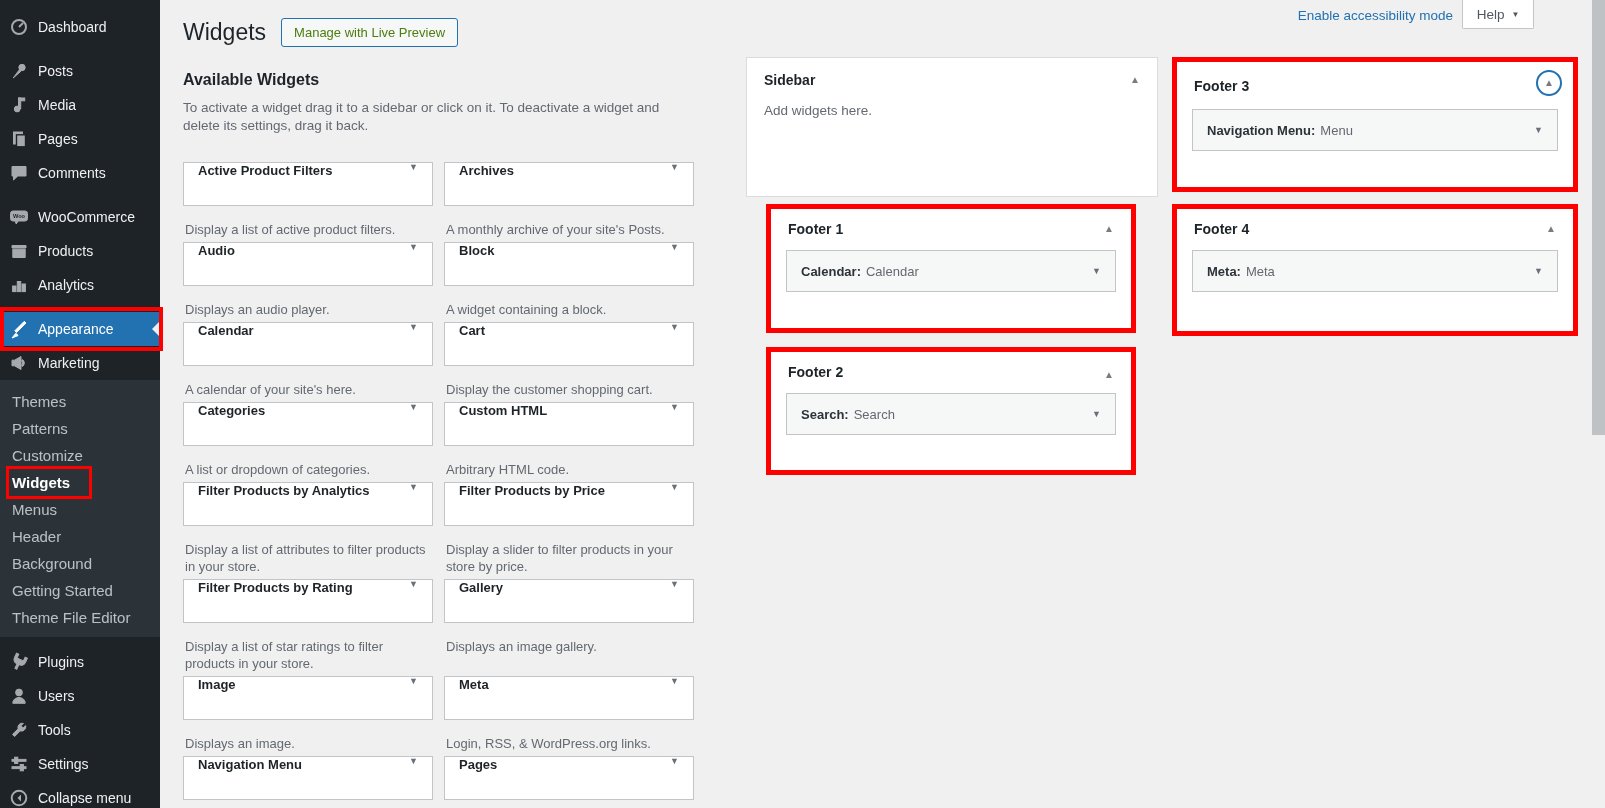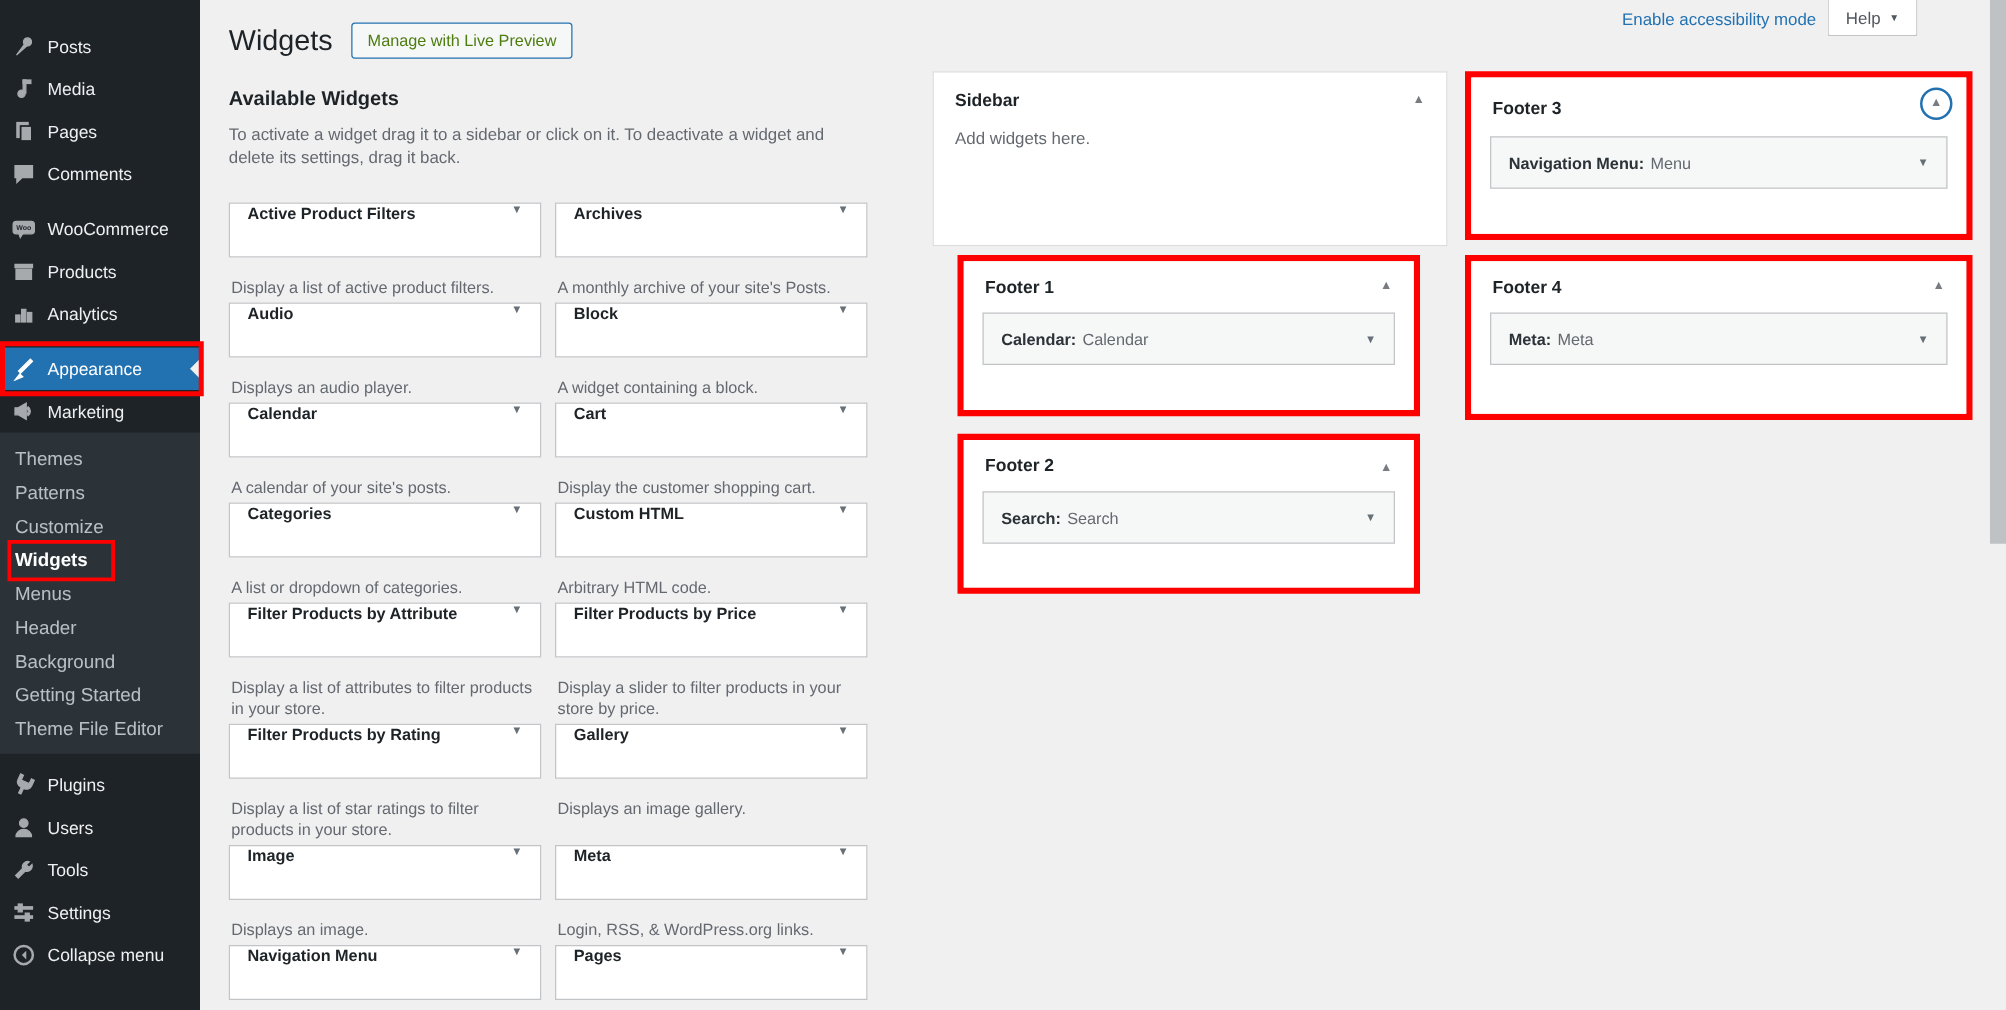--- a/index.html
+++ b/index.html
@@ -105,20 +105,29 @@
   .pos-f4 { left:1172px; top:204px; width:406px; height:132px; }
   
   .scrollbar { position:absolute; right:0; top:0; width:13px; height:808px; background:#f0f0f1; z-index:5; }
   .scroll-thumb { position:absolute; top:0; left:0; width:13px; height:435px; background:#bfc2c4; cursor:grab; }
 </style>
 </head>
 <body>
 
 <aside class="admin-menu">
   <ul class="menu-list">
+    <li class="menu-item">
+      <span class="mi-icon">
+          <svg width="20" height="20" viewBox="0 0 20 20">
+            <circle cx="10" cy="10" r="7" fill="none" stroke-width="2"></circle>
+            <path d="M10 10L14 6" fill="none" stroke-width="2"></path>
+          </svg>
+        </span>
+      <span>Dashboard</span>
+    </li>
     <li class="menu-item group-gap">
       <span class="mi-icon">
           <svg width="20" height="20" viewBox="0 0 20 20" stroke="none">
             <circle cx="13" cy="6.5" r="3.2"></circle>
             <path d="M10.6 8.4l1.6 1.6-8 7z"></path>
           </svg>
         </span>
       <span>Posts</span>
     </li>
     <li class="menu-item">
@@ -318,21 +327,21 @@
         <span class="wname">Block</span>
         <span class="arrow-down">▼</span>
       </div>
       <p class="wdesc">A widget containing a block.</p>
     </div>
     <div class="wcell">
       <div class="wcard">
         <span class="wname">Calendar</span>
         <span class="arrow-down">▼</span>
       </div>
-      <p class="wdesc">A calendar of your site's posts.</p>
+      <p class="wdesc">A calendar of your site's here.</p>
     </div>
     <div class="wcell">
       <div class="wcard">
         <span class="wname">Cart</span>
         <span class="arrow-down">▼</span>
       </div>
       <p class="wdesc">Display the customer shopping cart.</p>
     </div>
     <div class="wcell">
       <div class="wcard">
@@ -343,21 +352,21 @@
     </div>
     <div class="wcell">
       <div class="wcard">
         <span class="wname">Custom HTML</span>
         <span class="arrow-down">▼</span>
       </div>
       <p class="wdesc">Arbitrary HTML code.</p>
     </div>
     <div class="wcell">
       <div class="wcard">
-        <span class="wname">Filter Products by Attribute</span>
+        <span class="wname">Filter Products by Analytics</span>
         <span class="arrow-down">▼</span>
       </div>
       <p class="wdesc">Display a list of attributes to filter products in your store.</p>
     </div>
     <div class="wcell">
       <div class="wcard">
         <span class="wname">Filter Products by Price</span>
         <span class="arrow-down">▼</span>
       </div>
       <p class="wdesc">Display a slider to filter products in your store by price.</p>

